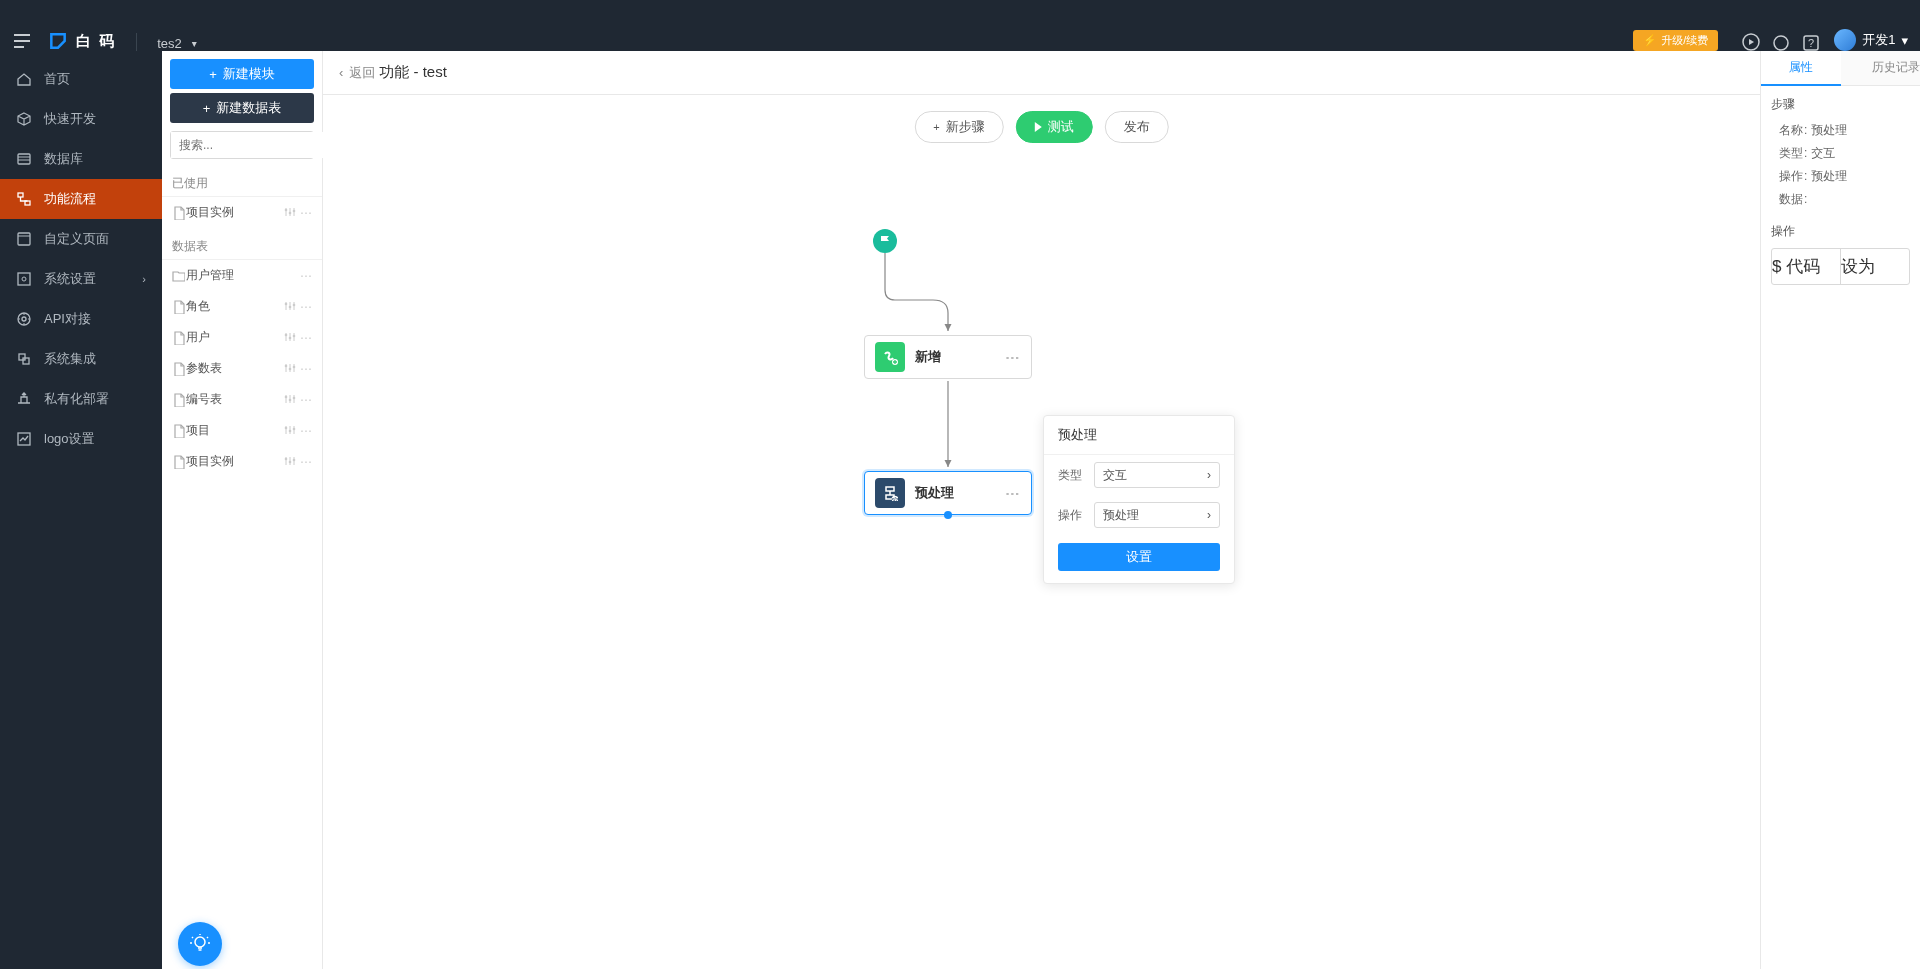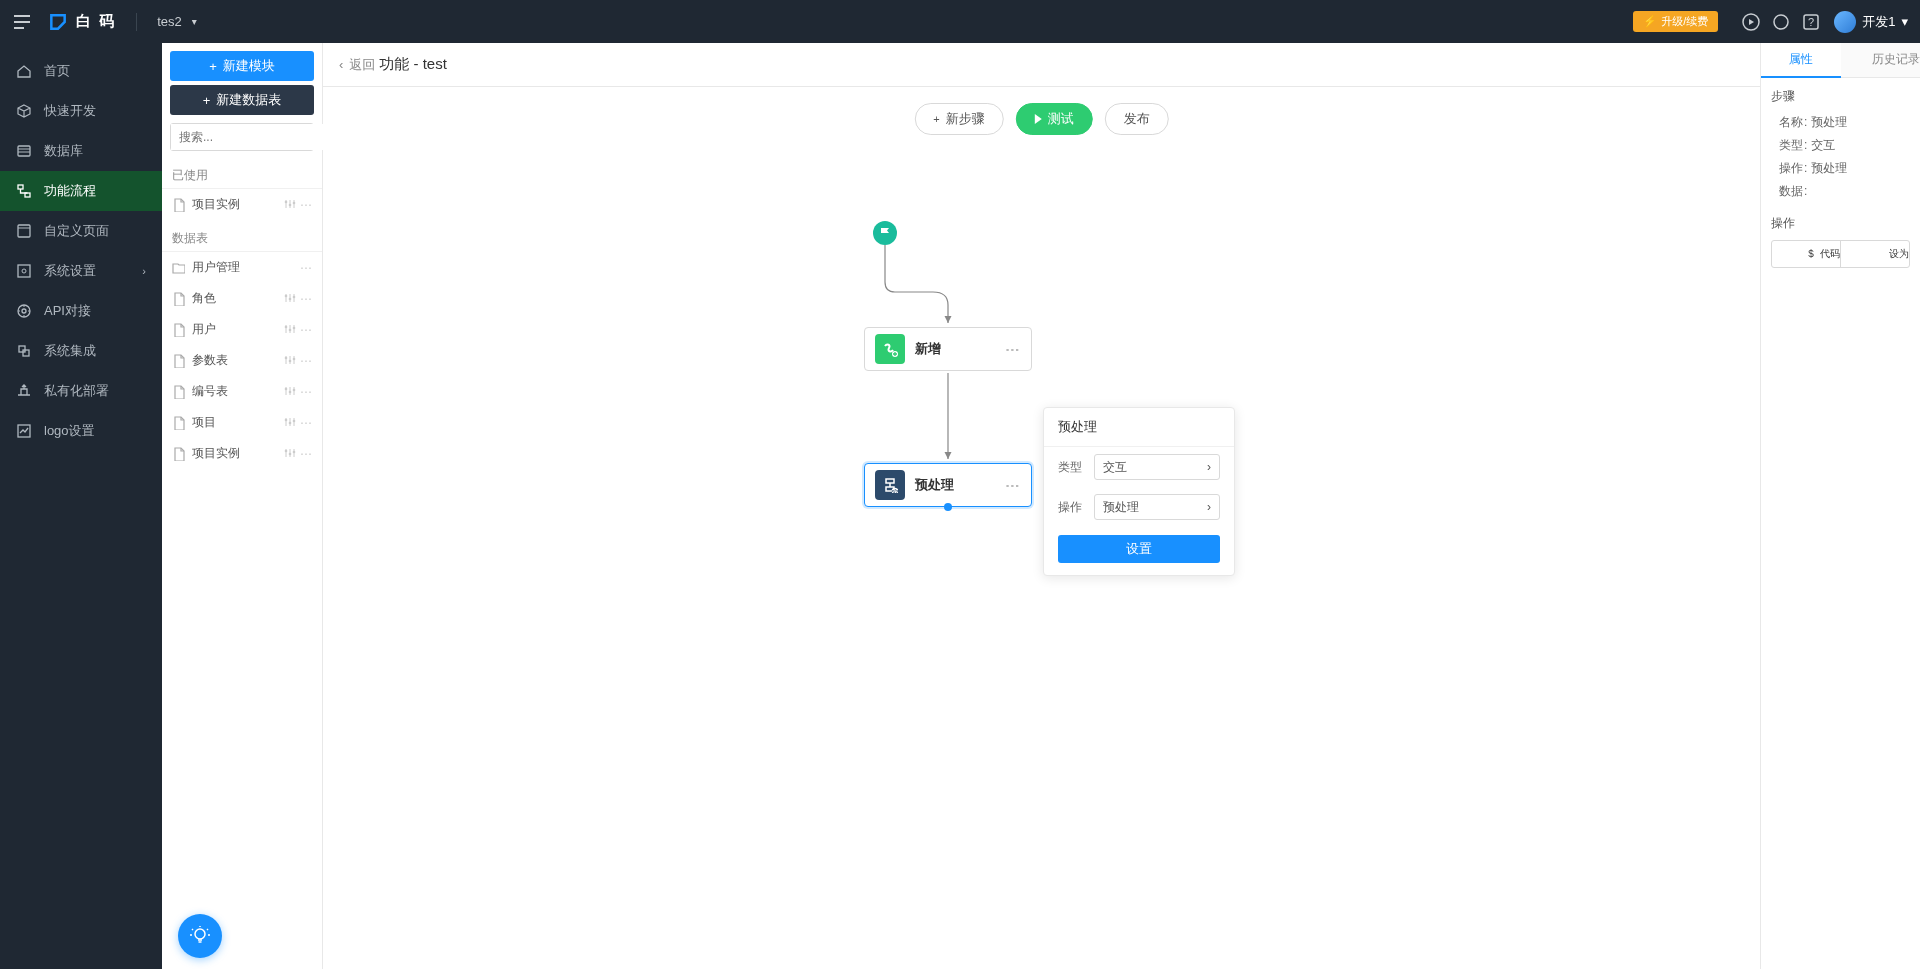--- a/index.html
+++ b/index.html
@@ -1,49 +1,49 @@
 <!DOCTYPE html>
 <html><head>
   <meta charset="utf-8">
   <style>
     * { margin: 0; padding: 0; box-sizing: border-box; }
     body { font-family: -apple-system, "PingFang SC", "Microsoft YaHei", sans-serif; font-size: 13px; color: #333; background: #fff; overflow: hidden; }
     
     
-    .topbar { height: 43px; background: #1f2833; display: flex; align-items: center; padding: 0 12px; }
+    .topbar { height: 51px; background: #1f2833; display: flex; align-items: flex-end; padding: 0 12px; }
     .menu-toggle { width: 20px; height: 20px; display: flex; align-items: center; justify-content: center; cursor: pointer; }
     .logo { margin-left: 16px; display: flex; align-items: center; gap: 8px; }
     .logo-mark { width: 20px; height: 20px; }
     .logo-text { color: #fff; font-size: 15px; font-weight: 600; letter-spacing: 2px; }
     .divider-v { width: 1px; height: 18px; background: #3a4550; margin: 0 20px; }
     .app-select { color: #c8cdd2; cursor: pointer; display: flex; align-items: center; gap: 10px; }
     .app-select .caret { font-size: 10px; }
     .spacer { flex: 1; }
     .upgrade-btn { background: #f5a623; color: #fff; padding: 3px 10px; border-radius: 3px; font-size: 11px; margin-right: 18px; display: flex; align-items: center; gap: 4px; }
     .top-icon { width: 30px; display: flex; align-items: center; justify-content: center; color: #c8cdd2; cursor: pointer; }
     .user-area { display: flex; align-items: center; gap: 6px; color: #fff; cursor: pointer; margin-left: 8px; }
     .avatar { width: 22px; height: 22px; border-radius: 50%; background: linear-gradient(135deg, #6ab7ff, #2e7cd6); }
     
     
     .main { display: flex; height: calc(100vh - 34px); }
     .nav { width: 162px; background: #1f2833; padding-top: 8px; }
     .nav-item { display: flex; align-items: center; gap: 12px; padding: 0 16px; height: 40px; color: #b0b8c0; cursor: pointer; font-size: 13px; }
     .nav-item .chev { margin-left: auto; font-size: 11px; }
-    .nav-item.active { background: #14532d; color: #fff; }
+    .nav-item.active { background: #c2410c; color: #fff; }
     .nav-icon { width: 16px; height: 16px; display: flex; align-items: center; justify-content: center; }
     
     
     .sidebar2 { width: 161px; background: #fff; border-right: 1px solid #e8e8e8; display: flex; flex-direction: column; position: relative; }
     .btn-mod { margin: 8px 8px 4px; background: #1890ff; color: #fff; border: none; height: 30px; border-radius: 3px; cursor: pointer; display: flex; align-items: center; justify-content: center; gap: 6px; font-size: 13px; }
     .btn-tbl { margin: 0 8px 8px; background: #2c3848; color: #fff; border: none; height: 30px; border-radius: 3px; cursor: pointer; display: flex; align-items: center; justify-content: center; gap: 6px; font-size: 13px; }
     .search-wrap { margin: 0 8px 6px; display: flex; border: 1px solid #d9d9d9; border-radius: 3px; height: 28px; }
     .search-wrap input { flex: 1; border: none; outline: none; padding: 0 8px; font-size: 12px; }
     .search-btn { width: 30px; border-left: 1px solid #d9d9d9; background: #fafafa; display: flex; align-items: center; justify-content: center; color: #888; cursor: pointer; }
     .sec-header { padding: 6px 10px 4px; color: #888; font-size: 12px; border-bottom: 1px solid #f0f0f0; margin-top: 4px; }
-    .tree-item { display: flex; align-items: center; gap: 6px; padding: 7px 10px; color: #555; cursor: pointer; font-size: 12px; }
+    .tree-item { display: flex; align-items: center; padding: 7px 10px; color: #555; cursor: pointer; font-size: 12px; }
     .tree-item .item-icon { color: #aaa; width: 14px; }
     .tree-item .label { flex: 1; }
     .tree-actions { display: flex; gap: 4px; color: #ccc; }
     .fab { position: absolute; bottom: 20px; left: 16px; width: 44px; height: 44px; border-radius: 50%; background: #1890ff; display: flex; align-items: center; justify-content: center; box-shadow: 0 2px 8px rgba(24,144,255,.4); cursor: pointer; }
     
     
     .content { flex: 1; display: flex; flex-direction: column; background: #fff; position: relative; }
     .content-header { height: 44px; border-bottom: 1px solid #e8e8e8; display: flex; align-items: center; padding: 0 16px; }
     .back-link { color: #888; cursor: pointer; display: flex; align-items: center; gap: 6px; }
     .page-title { margin-left: 4px; font-size: 15px; color: #333; }
@@ -78,21 +78,21 @@
     .right-panel { width: 160px; border-left: 1px solid #e8e8e8; display: flex; flex-direction: column; }
     .tabs { display: flex; }
     .tab { flex: 1; text-align: center; padding: 8px 0; font-size: 12px; border-bottom: 1px solid #e8e8e8; cursor: pointer; color: #888; }
     .tab.active { color: #1890ff; border-bottom: 2px solid #1890ff; background: #fff; }
     .tab:not(.active) { background: #fafafa; text-align: right; }
     .panel-body { padding: 10px; font-size: 12px; }
     .panel-sec { color: #555; margin-bottom: 6px; }
     .kv { display: flex; gap: 4px; padding: 3px 0 3px 8px; color: #666; }
     .kv .k::after { content: ":"; margin-left: 1px; }
     .op-row { display: flex; margin-top: 8px; border: 1px solid #d9d9d9; border-radius: 3px; overflow: hidden; }
-    .op-row .op-btn { flex: 1; text-align: right; padding: 6px 0; cursor: pointer; font-size: 10px; font-family: Liberation Mono, monospace; }
+    .op-row .op-btn { flex: 1; text-align: left; padding: 6px 0; cursor: pointer; font-size: 17px; }
     .op-row .op-btn:first-child { border-right: 1px solid #d9d9d9; }
     
     svg { display: block; }
   </style>
 </head>
 <body>
 
 <div class="topbar">
   <div class="menu-toggle">
     <svg width="16" height="14" viewBox="0 0 16 14">

